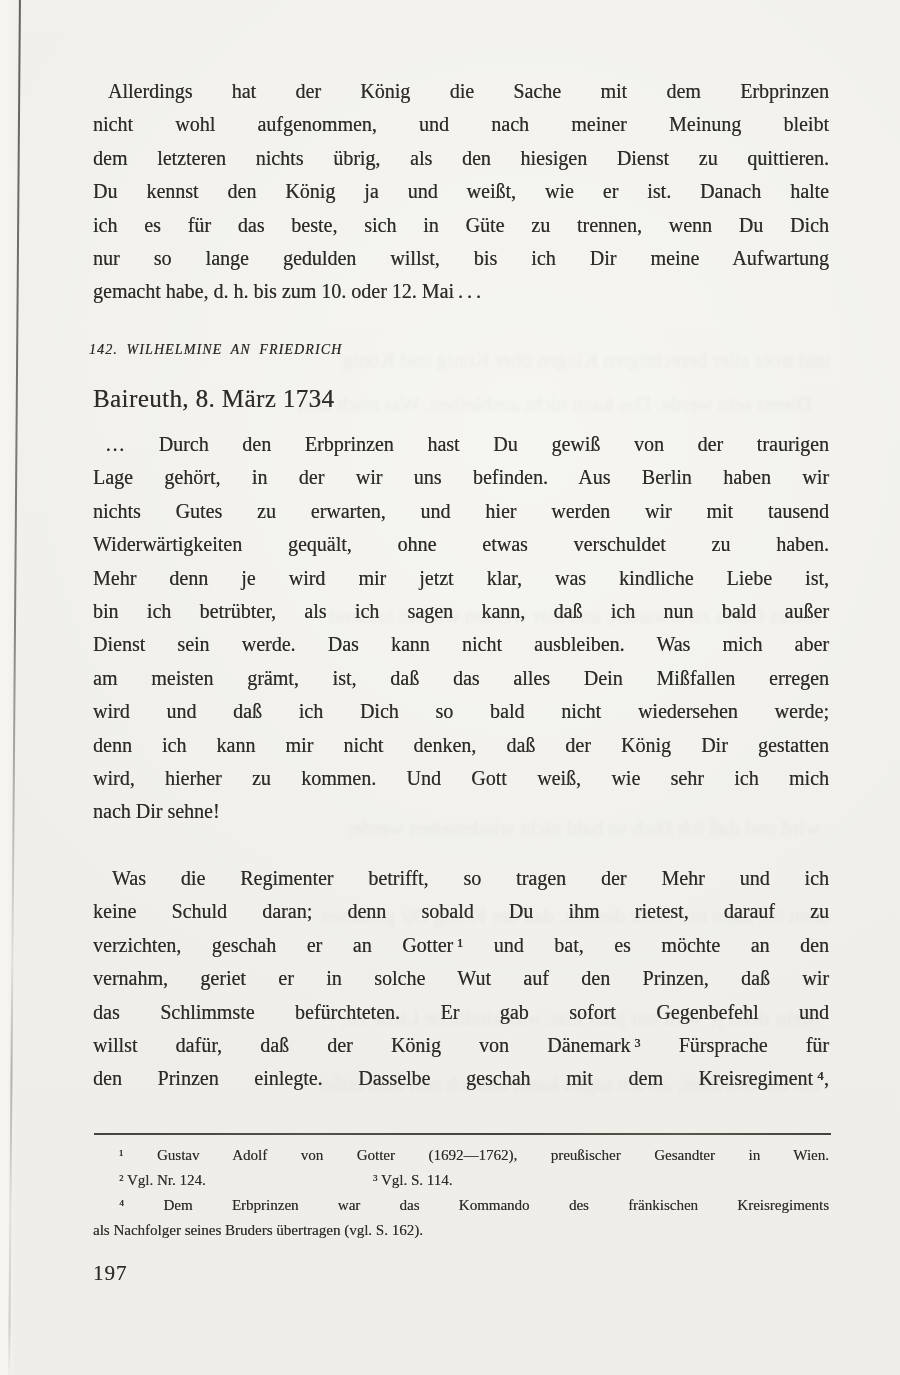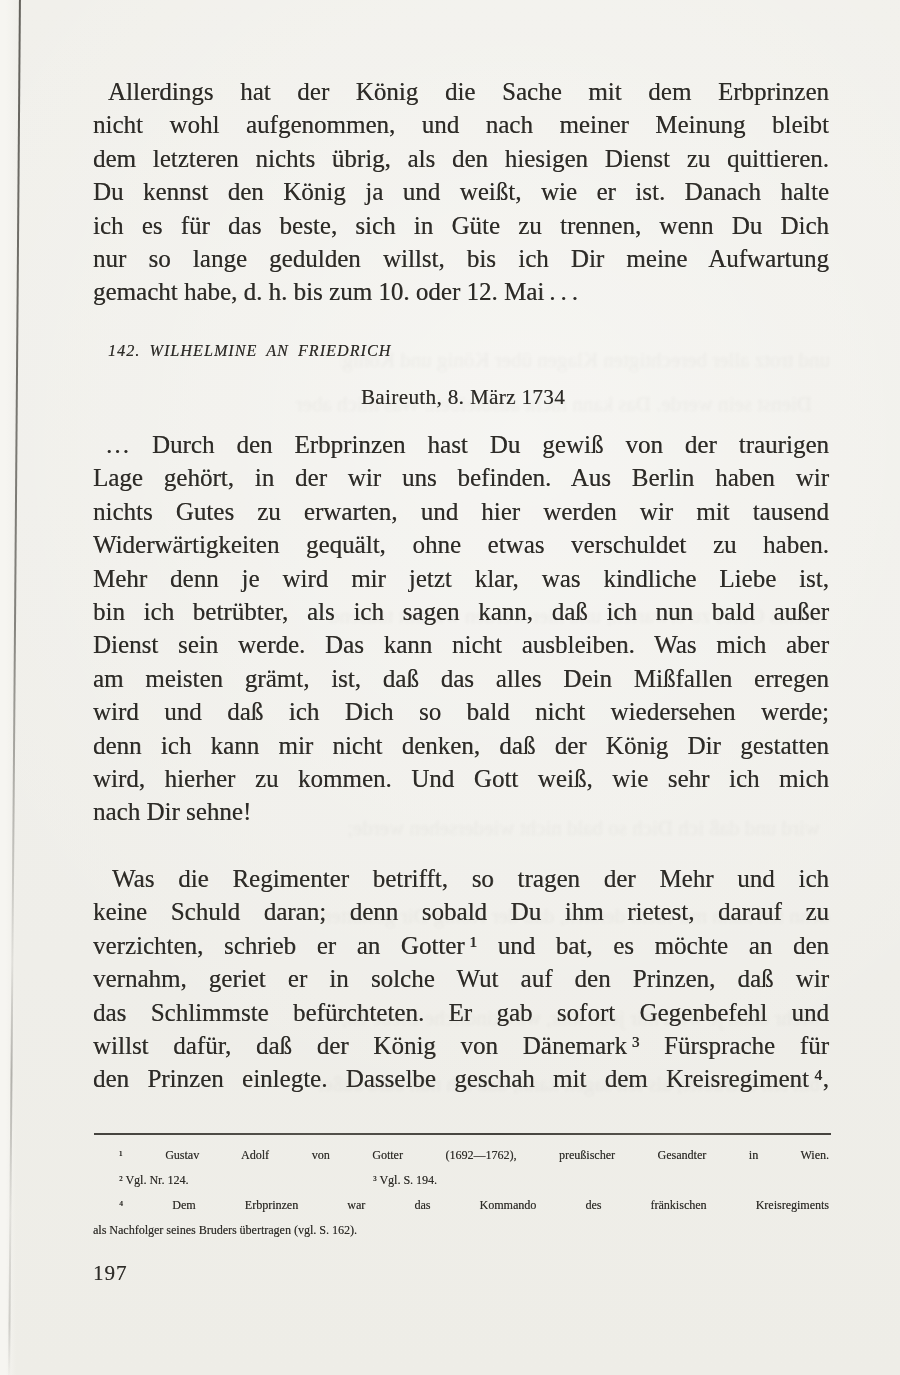--- a/index.html
+++ b/index.html
@@ -31,45 +31,45 @@
       rgba(72,70,64,0.65) 45%,
       rgba(72,70,64,0.28) 62%,
       rgba(72,70,64,0.10) 70%,
       rgba(72,70,64,0.38) 78%,
       rgba(72,70,64,0.10) 88%,
       rgba(72,70,64,0.22) 96%,
       rgba(72,70,64,0) 100%);
   }
   .block { position: absolute; left: 93px; width: 736px; }
   .line {
-    font-size: 25px;
+    font-size: 20px;
     line-height: 33.4px;
     text-shadow: 0.3px 0 0 rgba(45,43,39,0.6);
   }
   .j { text-align: justify; text-align-last: justify; -moz-text-align-last: justify; }
   .ind12 { text-indent: 12px; }
   .ind15 { text-indent: 15px; }
   .ind19 { text-indent: 19px; }
   .heading {
-    position: absolute; left: 108px; top: 342px; width: 740px; margin: 0;
-    font-size: 16px; font-weight: normal; font-style: italic;
+    position: absolute; left: 89px; top: 342px; width: 740px; margin: 0;
+    font-size: 14px; font-weight: normal; font-style: italic;
     letter-spacing: 1.1px; word-spacing: 4px;
     text-shadow: 0.3px 0 0 rgba(45,43,39,0.6);
   }
   .dateline {
     position: absolute; left: 93px; top: 385px; width: 740px;
-    font-size: 21px; text-align: center; letter-spacing: 0.4px;
+    font-size: 25px; text-align: left; letter-spacing: 0.4px;
     text-shadow: 0.3px 0 0 rgba(45,43,39,0.6);
   }
   .rule {
     position: absolute; left: 94px; top: 1133px; width: 737px; height: 2px;
     background: linear-gradient(90deg, #45433e 0%, #54524c 30%, #45433e 55%, #5a5750 80%, #45433e 100%);
   }
   .fn {
-    font-size: 12px;
+    font-size: 15px;
     line-height: 25px;
     text-shadow: 0.25px 0 0 rgba(45,43,39,0.55);
   }
   .fn-ind { text-indent: 26px; }
   .fn-row { padding-left: 26px; }
   .fn-cell { display: inline-block; width: 254px; }
   .pagenum {
     position: absolute; left: 93px; top: 1261px; width: 736px;
     font-size: 21px; text-align: left; letter-spacing: 1px;
     text-shadow: 0.3px 0 0 rgba(45,43,39,0.6);
@@ -127,33 +127,33 @@
     <div class="line j">am meisten grämt, ist, daß das alles Dein Mißfallen erregen</div>
     <div class="line j">wird und daß ich Dich so bald nicht wiedersehen werde;</div>
     <div class="line j">denn ich kann mir nicht denken, daß der König Dir gestatten</div>
     <div class="line j">wird, hierher zu kommen. Und Gott weiß, wie sehr ich mich</div>
     <div class="line">nach Dir sehne!</div>
   </section>
 
   <section class="block" style="top:862px">
     <div class="line j ind19">Was die Regimenter betrifft, so tragen der Mehr und ich</div>
     <div class="line j">keine Schuld daran; denn sobald Du ihm rietest, darauf zu</div>
-    <div class="line j">verzichten, schrieb er an Gotter ¹ und bat, es möchte an den</div>
+    <div class="line j">verzichten, geschah er an Gotter ¹ und bat, es möchte an den</div>
     <div class="line j">vernahm, geriet er in solche Wut auf den Prinzen, daß wir</div>
     <div class="line j">das Schlimmste befürchteten. Er gab sofort Gegenbefehl und</div>
     <div class="line j">willst dafür, daß der König von Dänemark ³ Fürsprache für</div>
     <div class="line j">den Prinzen einlegte. Dasselbe geschah mit dem Kreisregiment ⁴,</div>
   </section>
 
   <div class="rule"></div>
 
   <section class="block" style="top:1143px">
     <div class="fn j fn-ind">¹ Gustav Adolf von Gotter (1692—1762), preußischer Gesandter in Wien.</div>
     <div class="fn fn-row">
-      <span class="fn-cell">² Vgl. Nr. 124.</span><span>³ Vgl. S. 194.</span>
+      <span class="fn-cell">² Vgl. Nr. 124.</span><span>³ Vgl. S. 114.</span>
     </div>
     <div class="fn j fn-ind">⁴ Dem Erbprinzen war das Kommando des fränkischen Kreisregiments</div>
     <div class="fn">als Nachfolger seines Bruders übertragen (vgl. S. 162).</div>
   </section>
 
   <div class="pagenum">197</div>
 
 </div>
 
 </body></html>

